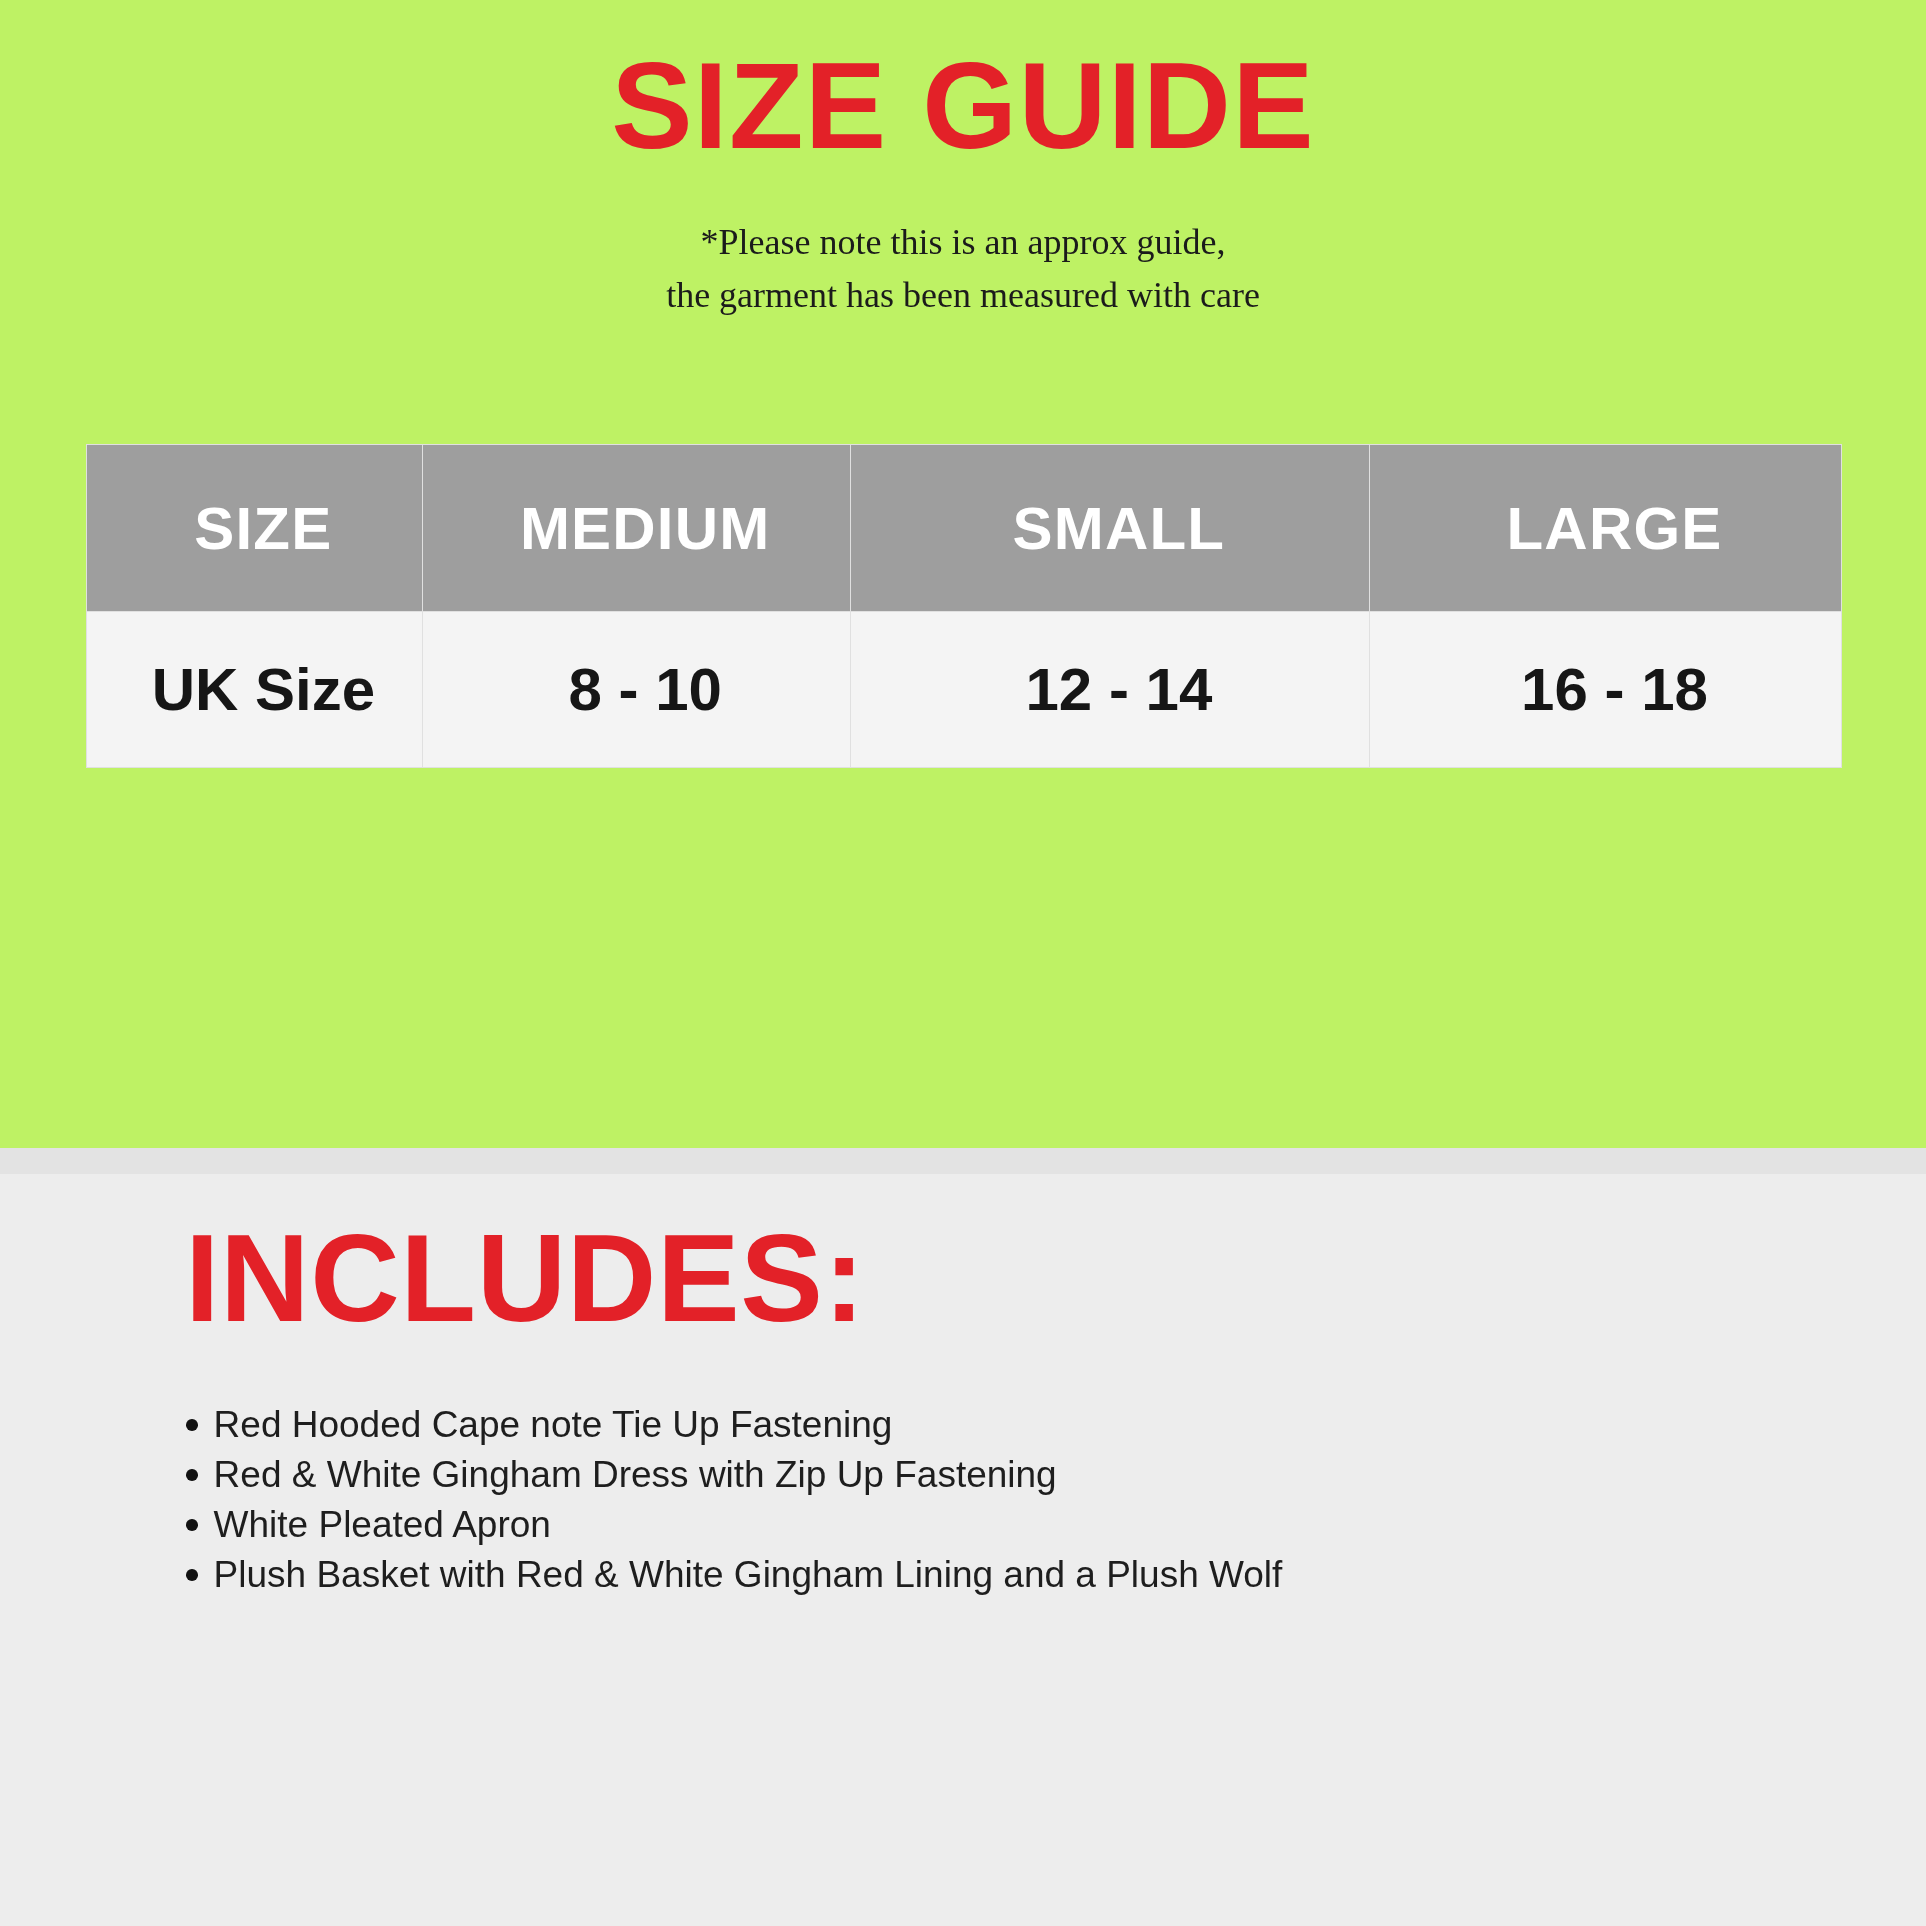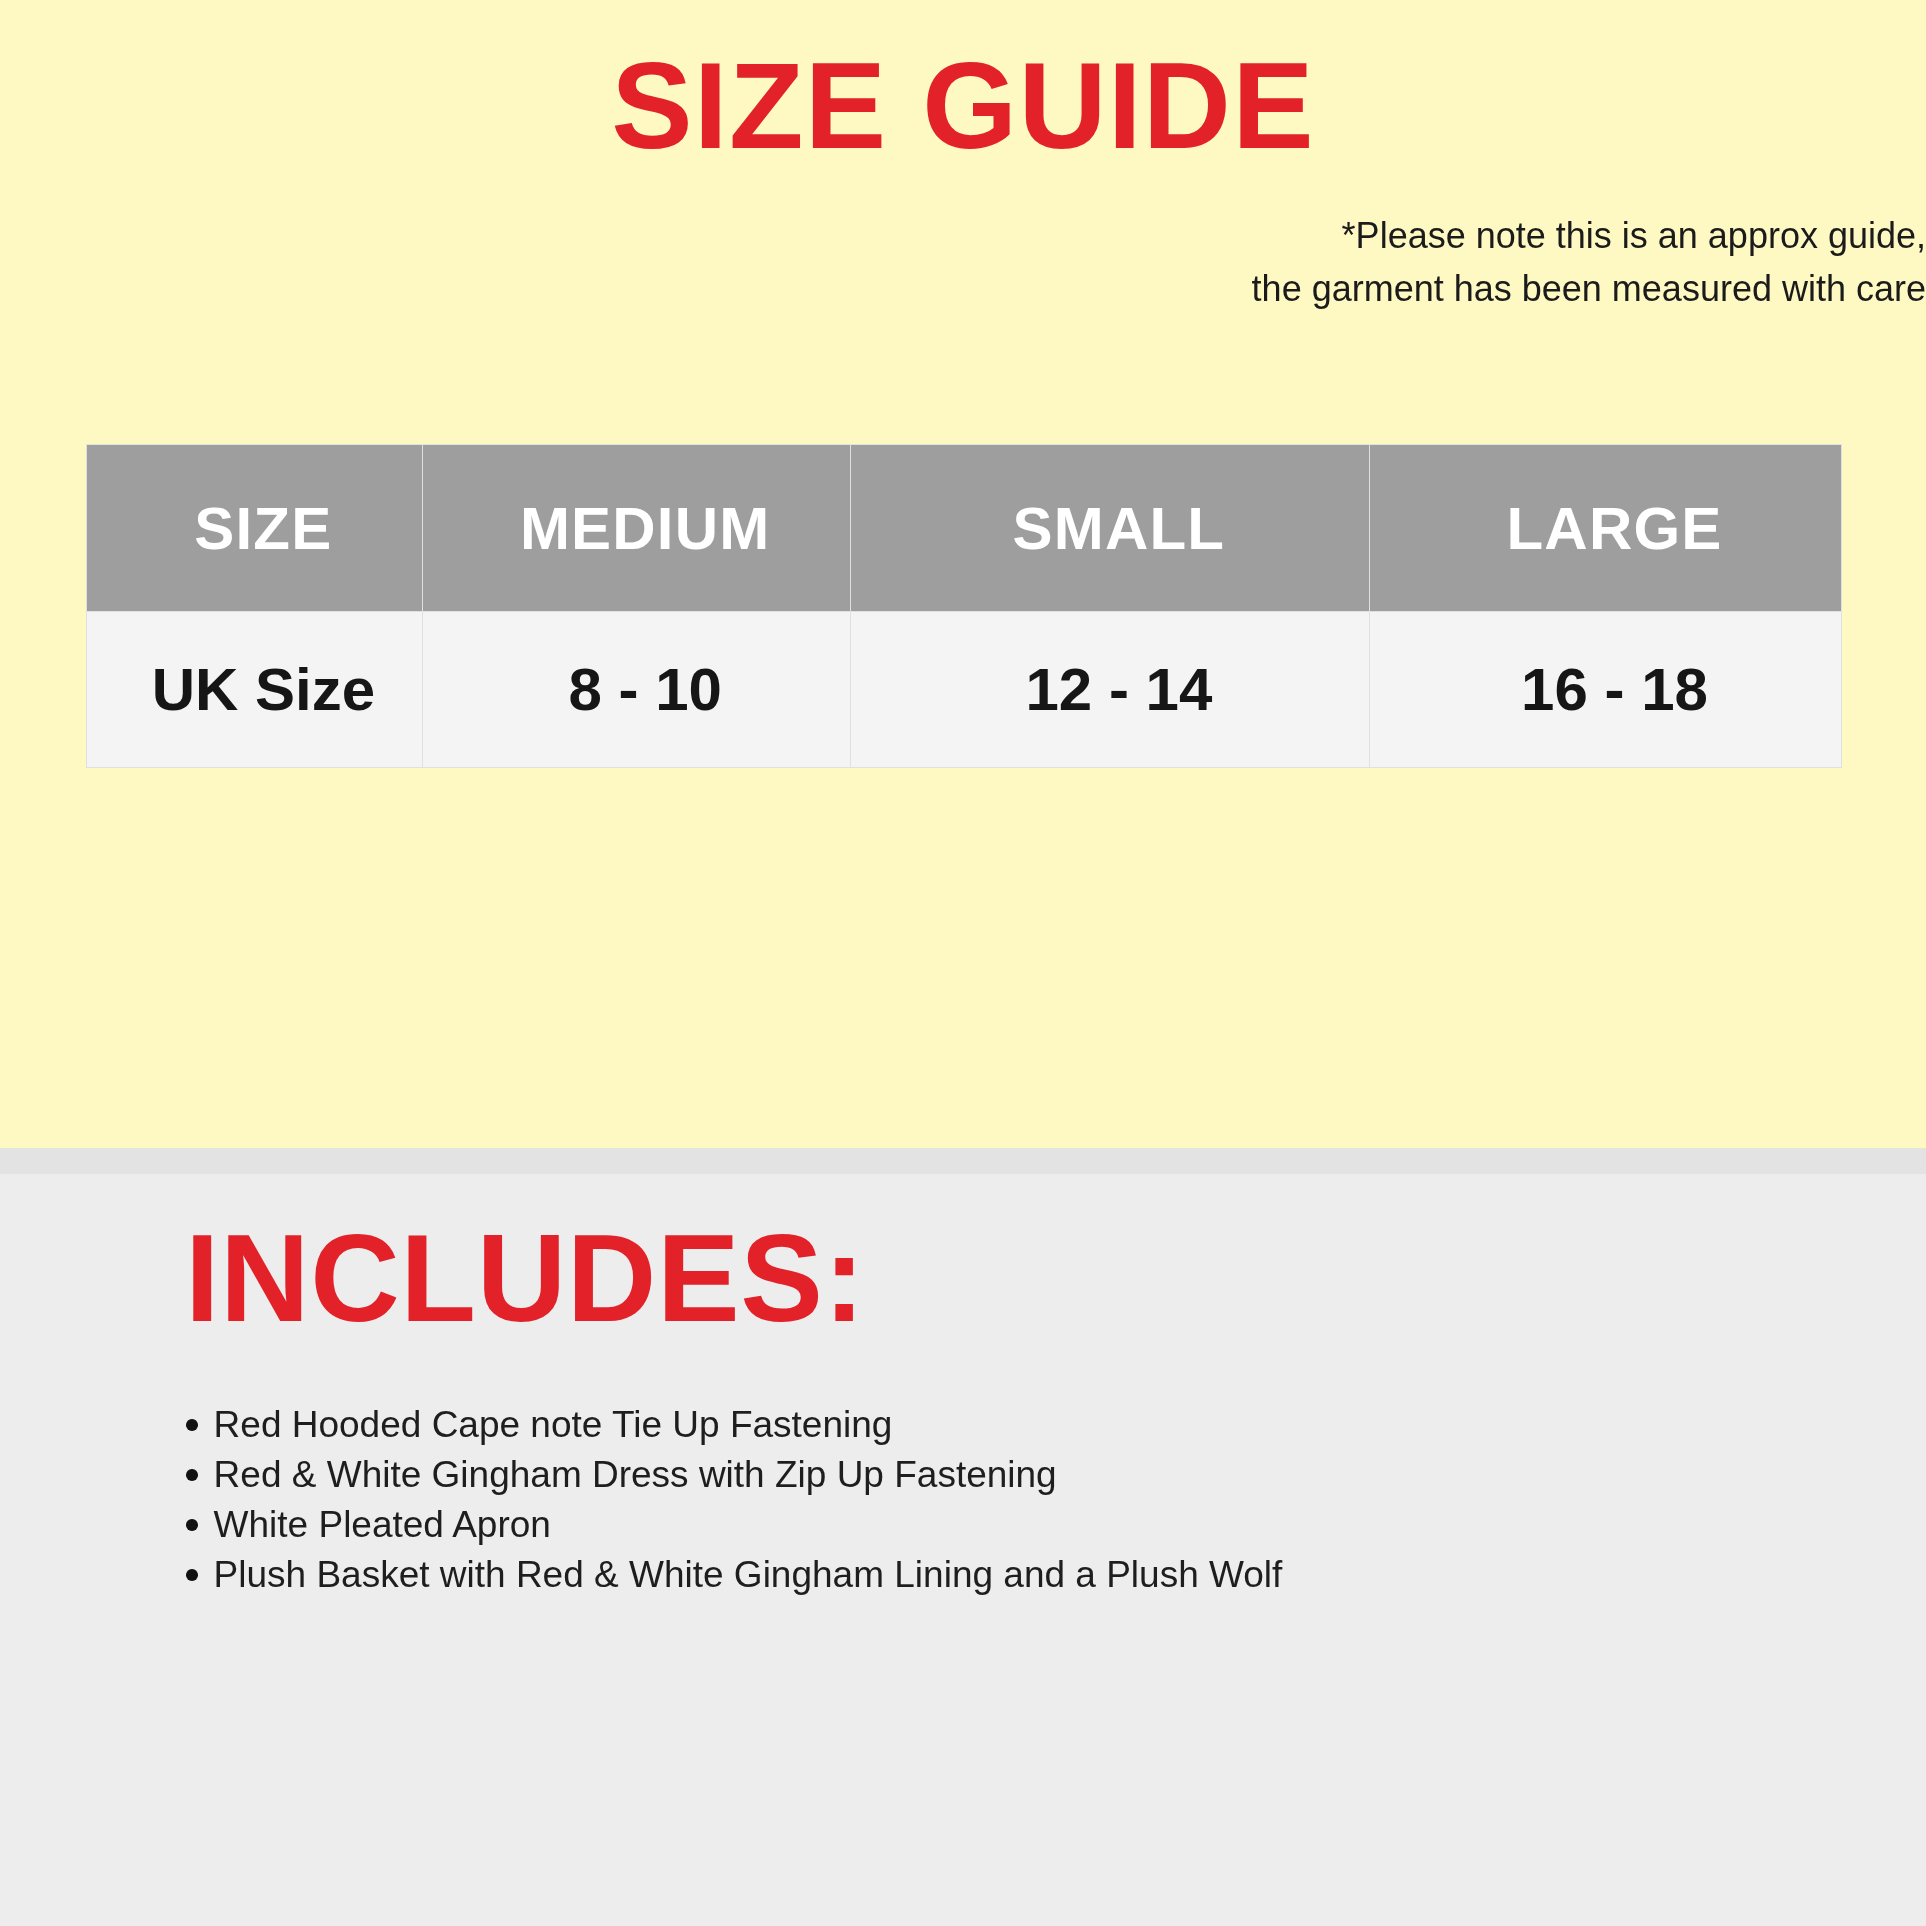--- a/index.html
+++ b/index.html
@@ -8,41 +8,42 @@
     --cell-gray:#f4f4f4;
     --line-gray:#e0e0e0;
     --section-gray:#ededed;
     --section-band:#e3e3e3;
     --ink:#1b1b1b;
   }
   html,body{margin:0;padding:0;background:#ffffff;}
   .page{
     position:relative;
     width:1926px;height:1926px;
-    background:#fef9c3;
+    background:#bef264;
     overflow:hidden;
     font-family:"Liberation Sans", sans-serif;
     color:var(--ink);
   }
   .title{
     position:absolute;top:45px;left:0;right:0;
     text-align:center;
     font-size:122px;line-height:1;
     font-weight:800;
     letter-spacing:1.2px;
     color:var(--red);
     margin:0;
   }
   .note{
-    position:absolute;top:209px;left:0;right:0;
-    text-align:right;
+    position:absolute;top:216px;left:0;right:0;
+    text-align:center;
     font-size:36px;line-height:53px;
     font-weight:400;
     color:var(--ink);
     margin:0;
+    font-family:Liberation Serif, serif;
   }
   .size-table{
     position:absolute;left:86px;top:444px;width:1756px;
     border:1.7px solid var(--line-gray);
     box-sizing:border-box;
     background:var(--cell-gray);
   }
   .trow{
     display:grid;
     grid-template-columns:580fr 742fr 900fr 818fr;

